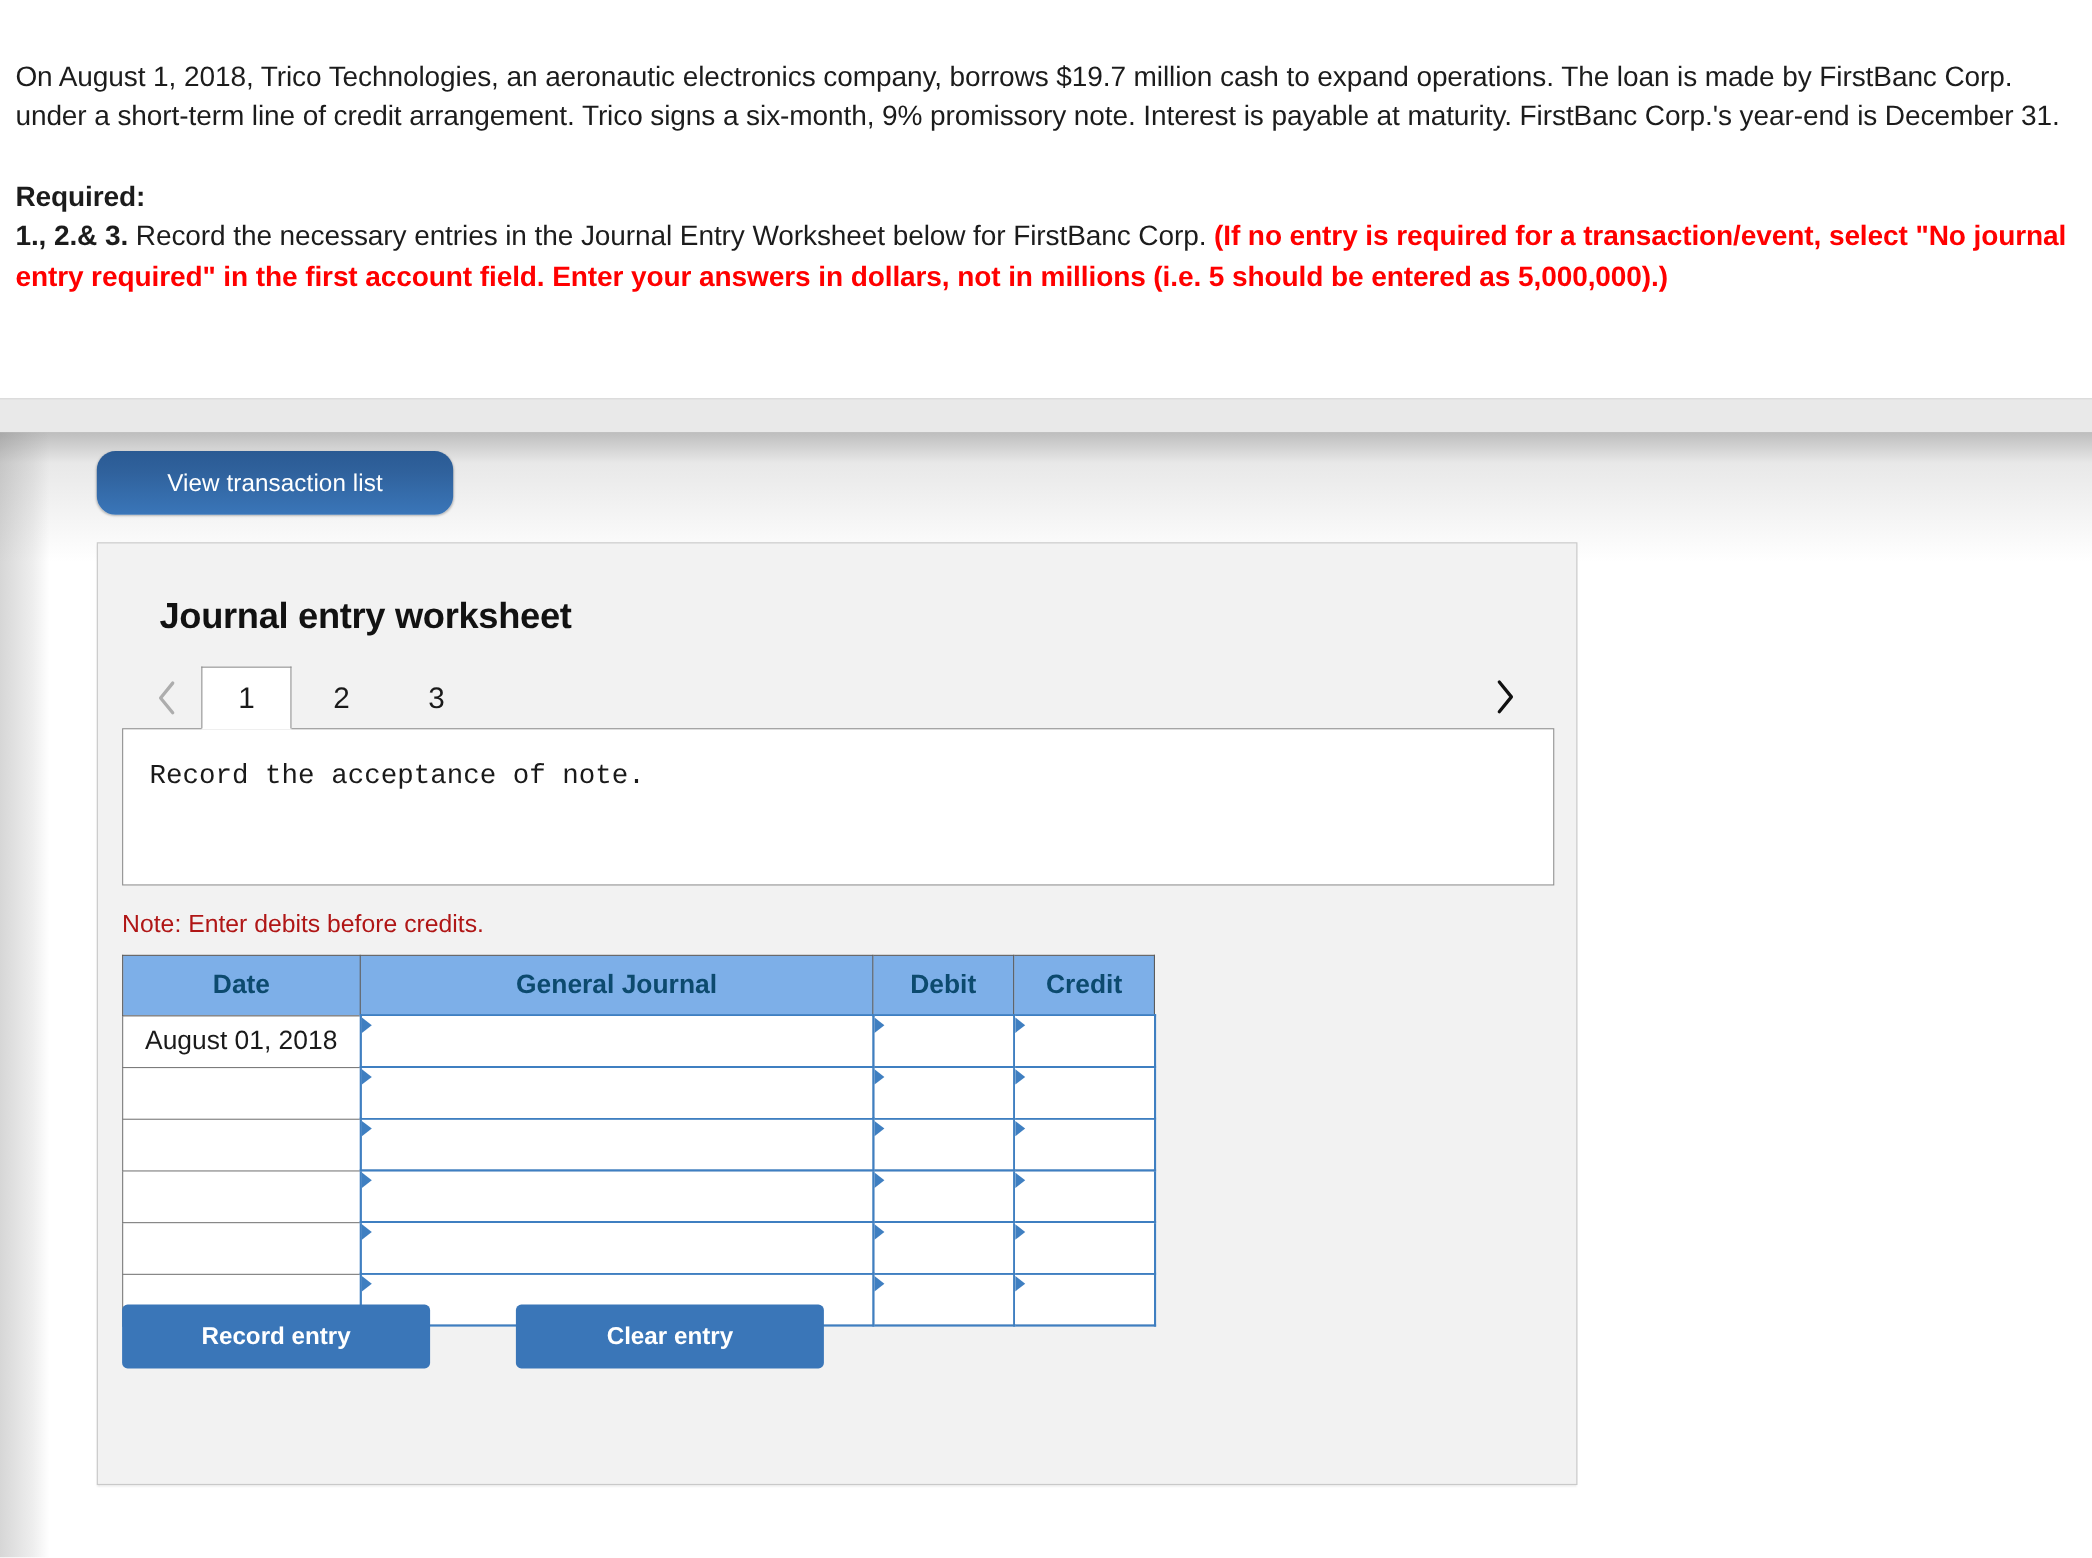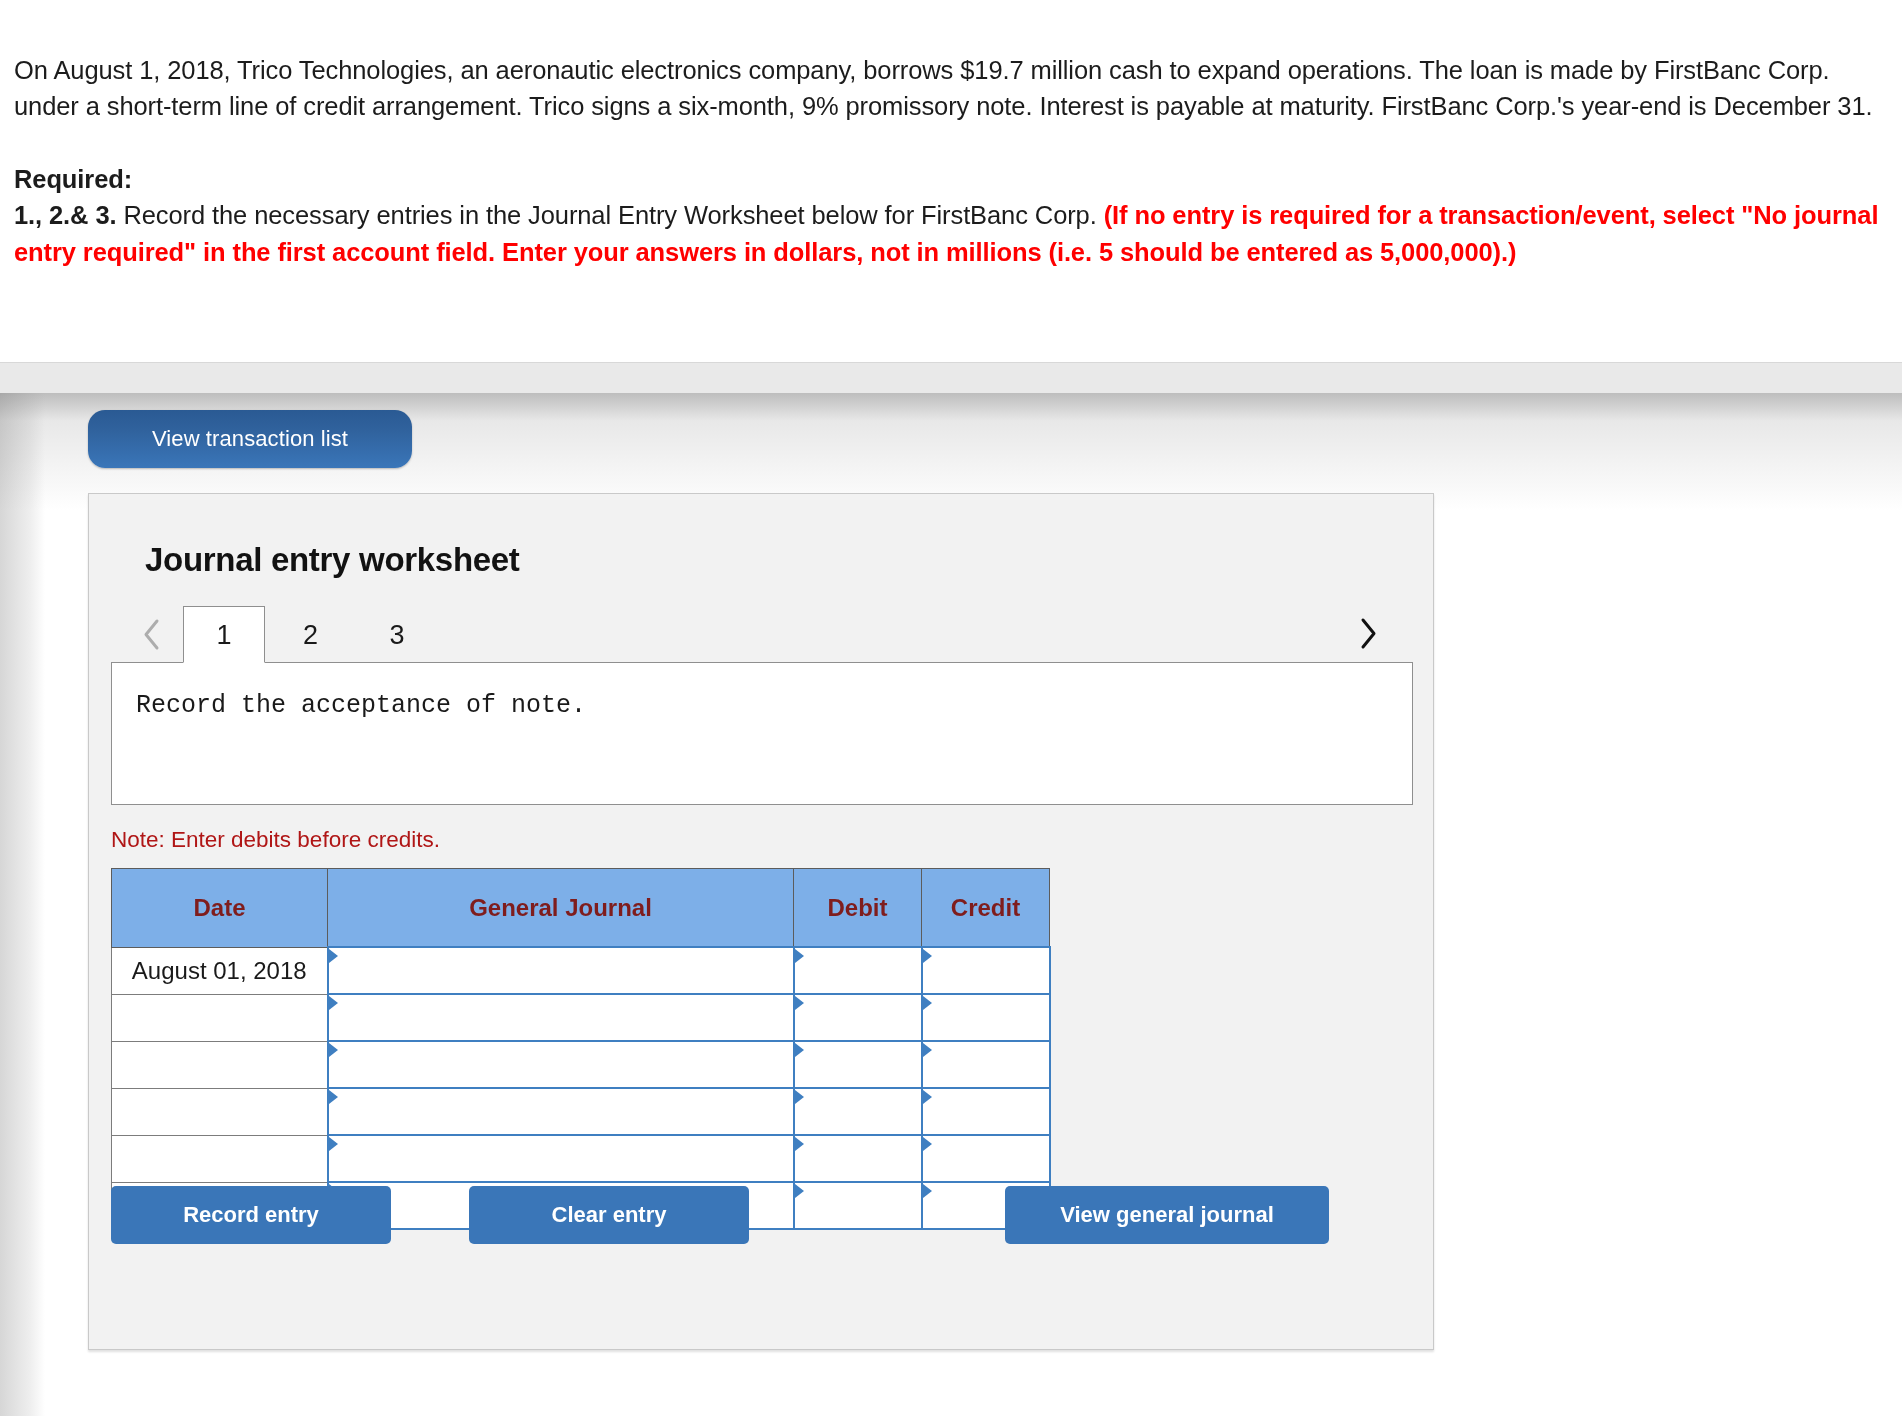--- a/index.html
+++ b/index.html
@@ -229,23 +229,23 @@
     top: 374px;
     left: 22px;
     border-collapse: collapse;
     table-layout: fixed;
   }
   #journal-table th {
     background: #7dafe8;
     border: 1px solid #5c5c5c;
     font-size: 24px;
     font-weight: bold;
-    color: #7f1d1d;
+    color: #0c4a6e;
     height: 45px;
-    padding: 16px;
+    padding: 4px;
     text-align: center;
   }
   .col-date   { width: 216px; }
   .col-gj     { width: 466px; }
   .col-debit  { width: 128px; }
   .col-credit { width: 128px; }
 
   #journal-table td {
     padding: 0;
     height: 45px;
@@ -389,15 +389,14 @@
           <td class="date-cell"></td>
           <td class="input-cell"></td>
           <td class="input-cell"></td>
           <td class="input-cell"></td>
         </tr>
       </tbody>
     </table>
 
     <button id="record-entry-button" class="action-btn">Record entry</button>
     <button id="clear-entry-button" class="action-btn">Clear entry</button>
-    <button id="view-general-journal-button" class="action-btn">View general journal</button>
   </div>
 </div>
 
 </body></html>

